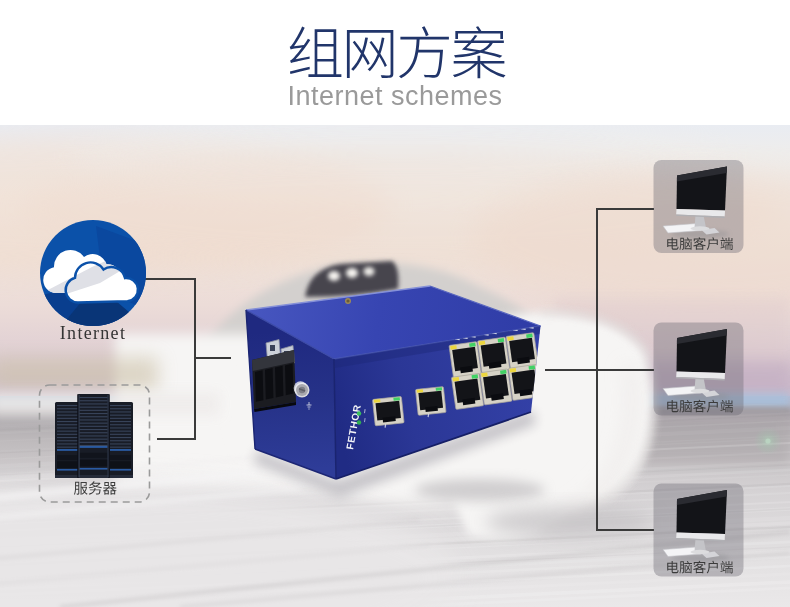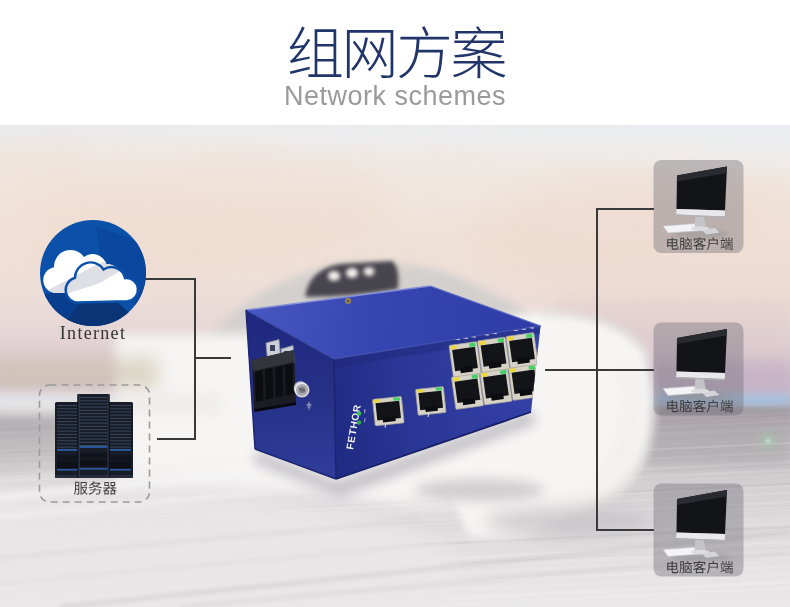--- a/index.html
+++ b/index.html
@@ -28,21 +28,21 @@
 <path id="r6237" d="M247.0 -615.0H769.0V-414.0H246.0L247.0 -467.0ZM441.0 -826.0C461.0 -782.0 483.0 -726.0 495.0 -685.0H169.0V-467.0C169.0 -316.0 156.0 -108.0 34.0 41.0C52.0 49.0 85.0 72.0 99.0 86.0C197.0 -34.0 232.0 -200.0 243.0 -344.0H769.0V-278.0H845.0V-685.0H528.0L574.0 -699.0C562.0 -738.0 537.0 -799.0 513.0 -845.0Z"></path>
 <path id="r7aef" d="M50.0 -652.0V-582.0H387.0V-652.0ZM82.0 -524.0C104.0 -411.0 122.0 -264.0 126.0 -165.0L186.0 -176.0C182.0 -275.0 163.0 -420.0 140.0 -534.0ZM150.0 -810.0C175.0 -764.0 204.0 -701.0 216.0 -661.0L283.0 -684.0C270.0 -724.0 241.0 -784.0 214.0 -830.0ZM407.0 -320.0V79.0H475.0V-255.0H563.0V70.0H623.0V-255.0H715.0V68.0H775.0V-255.0H868.0V10.0C868.0 19.0 865.0 22.0 856.0 22.0C848.0 23.0 823.0 23.0 795.0 22.0C803.0 39.0 813.0 64.0 816.0 82.0C861.0 82.0 888.0 81.0 909.0 70.0C930.0 60.0 934.0 43.0 934.0 11.0V-320.0H676.0L704.0 -411.0H957.0V-479.0H376.0V-411.0H620.0C615.0 -381.0 608.0 -348.0 602.0 -320.0ZM419.0 -790.0V-552.0H922.0V-790.0H850.0V-618.0H699.0V-838.0H627.0V-618.0H489.0V-790.0ZM290.0 -543.0C278.0 -422.0 254.0 -246.0 230.0 -137.0C160.0 -120.0 94.0 -105.0 44.0 -95.0L61.0 -20.0C155.0 -44.0 276.0 -75.0 394.0 -105.0L385.0 -175.0L289.0 -151.0C313.0 -258.0 338.0 -412.0 355.0 -531.0Z"></path>
       </defs>
 <g fill="#21356a">
         <use href="#l7ec4" transform="translate(287.0,74.0) scale(0.057000)"></use>
         <use href="#l7f51" transform="translate(341.5,74.0) scale(0.057000)"></use>
         <use href="#l65b9" transform="translate(396.0,74.0) scale(0.057000)"></use>
         <use href="#l6848" transform="translate(450.5,74.0) scale(0.057000)"></use>
       </g>
 </svg>
-<div class="sub">Network schemes</div>
+<div class="sub">Internet schemes</div>
 <svg style="position:absolute;left:0;top:125px" width="790" height="482" viewBox="0 125 790 482">
 <defs>
 <filter id="b2" x="-50%" y="-50%" width="200%" height="200%">
           <feGaussianBlur stdDeviation="2"></feGaussianBlur>
         </filter>
 <filter id="b4" x="-50%" y="-50%" width="200%" height="200%">
           <feGaussianBlur stdDeviation="4"></feGaussianBlur>
         </filter>
 <filter id="b6" x="-50%" y="-50%" width="200%" height="200%">
           <feGaussianBlur stdDeviation="6"></feGaussianBlur>

